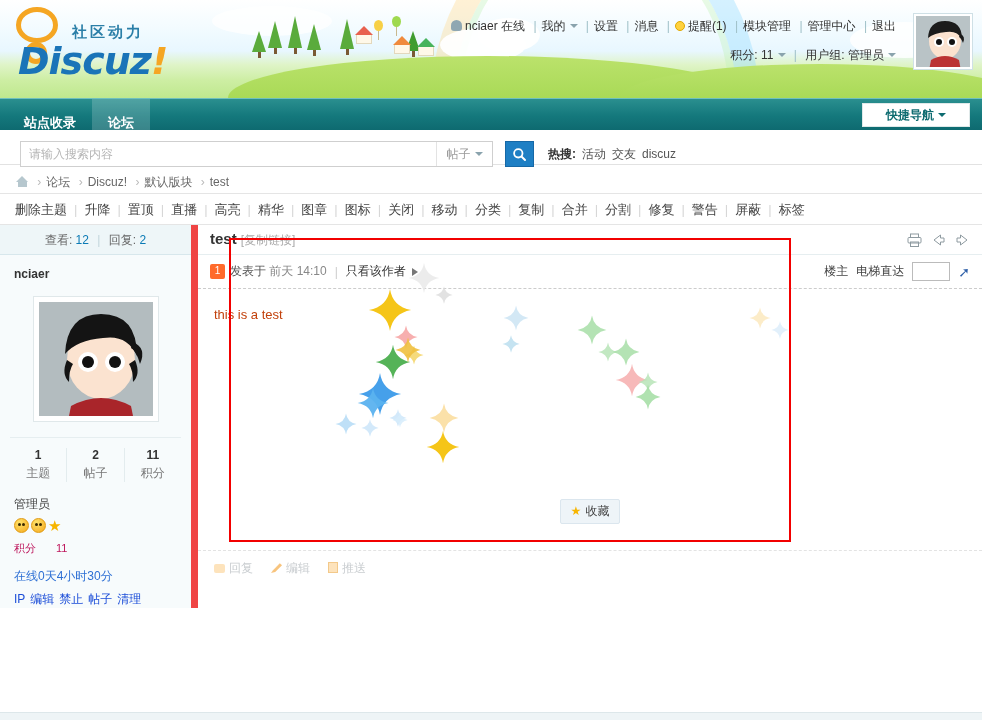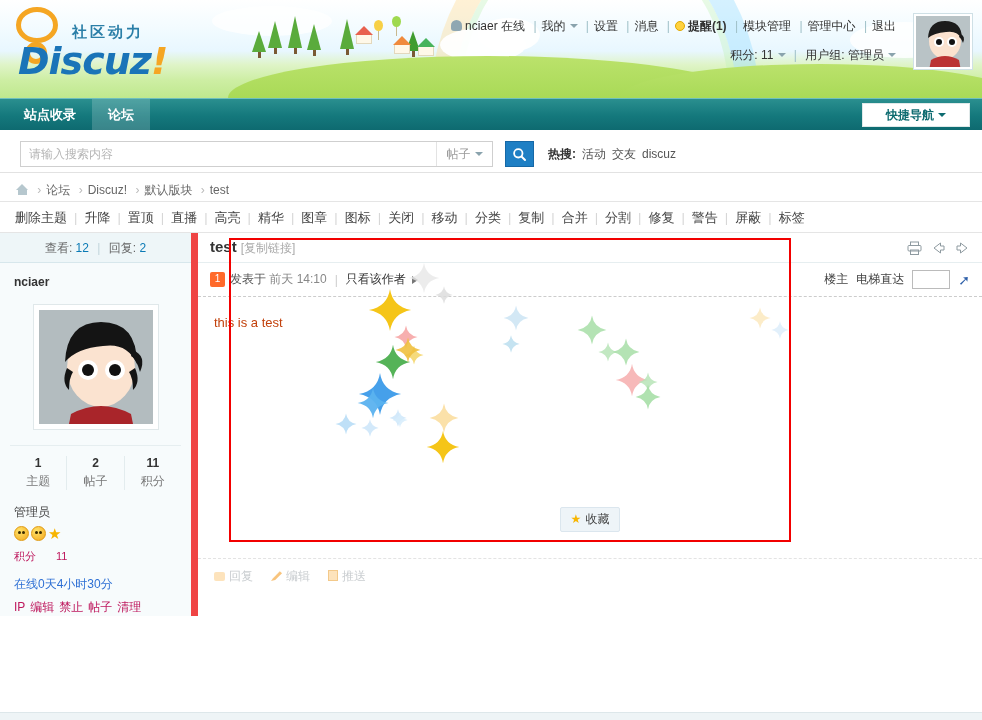--- a/index.html
+++ b/index.html
@@ -64,51 +64,51 @@
   .userbar { position:absolute; right:86px; top:18px; text-align:right; white-space:nowrap; }
   .userbar .row1 { font-size:12px; color:#333; }
   .userbar .row2 { font-size:12px; color:#333; margin-top:12px; }
   .userbar a { color:#333; text-decoration:none; }
   .userbar .sep { color:#9fc0c8; margin:0 5px; }
   .uicon {
     display:inline-block; width:11px;height:11px;vertical-align:-1px;margin-right:3px;
     background:#8fa7b2; border-radius:50% 50% 3px 3px;
   }
   .bulb { display:inline-block;width:10px;height:10px;border-radius:50%;background:#ffd23f;border:1px solid #e0a800;vertical-align:-1px;margin-right:3px;}
-  .remind { color:#0b7c7c; font-weight:bold; }
+  .remind { color:#0b7c7c; font-weight:normal; }
   .caret { display:inline-block; width:0;height:0;border-left:4px solid transparent;border-right:4px solid transparent;border-top:4px solid #8aa3ad; margin-left:4px; vertical-align:2px;}
 
   .avatar-top {
     position:absolute; right:10px; top:14px; width:58px; height:55px;
     border:2px solid #fff; box-shadow:0 0 0 1px #cfe0e6;
     background:#b9c3c6; overflow:hidden;
   }
 
   
   .nav {
     position:relative; height:32px; width:982px;
     background: linear-gradient(to bottom, #2a8f8f 0%, #14787c 55%, #0e6a70 100%);
     border-top:1px solid #6fc0be;
   }
   .nav ul { list-style:none; display:flex; height:32px; padding-left:8px; }
   .nav li {
-    padding:0 16px; line-height:32px; color:#fff; font-size:13px; font-weight:bold;
+    padding:8px 16px; line-height:32px; color:#fff; font-size:13px; font-weight:bold;
     cursor:pointer;
   }
   .nav li.active { background:rgba(255,255,255,.18); }
   .quicknav {
     position:absolute; right:12px; top:4px; width:108px; height:24px;
     background:#fff; border:1px solid #dfe9e9; color:#0d6b70; font-weight:bold;
     font-size:12px; line-height:23px; text-align:center; cursor:pointer;
   }
   .quicknav .caret { border-top-color:#0d6b70; }
 
   
   .searchbar {
-    position:relative; height:43px; width:982px; background:#fff;
+    position:relative; height:35px; width:982px; background:#fff;
     border-bottom:1px solid #e2e2e2; padding-top:7px;
   }
   .sbox {
     position:absolute; left:20px; top:11px; width:473px; height:26px;
     border:1px solid #cfcfcf; background:#fff; display:flex;
   }
   .sbox input {
     flex:1; border:none; outline:none; padding:0 8px; font-size:12px; color:#555;
     font-family:"Liberation Sans", sans-serif; background:transparent;
   }
@@ -194,21 +194,21 @@
   .grp { padding:14px 14px 0; font-size:12px; color:#444; }
   .medals { margin:5px 0 0; display:flex; gap:2px; align-items:center; }
   .medal { width:15px;height:15px;border-radius:50%;background:radial-gradient(circle at 35% 30%, #ffe36a, #f4a81e); border:1px solid #e09a10; position:relative;}
   .medal:before,.medal:after{content:"";position:absolute;top:4px;width:3px;height:3px;background:#3b2a00;border-radius:50%;}
   .medal:before{left:3px;} .medal:after{right:3px;}
   .starm { color:#f7b500; font-size:15px; line-height:15px; }
   .kv { margin-top:8px; font-size:11px; color:#be185d; }
   .kv .val { margin-left:20px; }
   .online { margin-top:12px; font-size:12px; color:#2d6fd4; }
   .modops { margin-top:6px; font-size:12px; color:#444; }
-  .modops a { color:#be185d; text-decoration:none; margin-right:5px; }
+  .modops a { color:#1d4ed8; text-decoration:none; margin-right:5px; }
 
   .posthead {
     height:34px; display:flex; align-items:center; padding:0 12px;
     border-bottom:1px dashed #ccc; font-size:12px; color:#555; justify-content:space-between;
   }
   .posthead .left { display:flex; align-items:center; gap:0; }
   .pnum {
     display:inline-block;width:15px;height:15px;background:#ff6a2b;color:#fff;
     text-align:center;line-height:14px;font-size:10px;margin-right:5px;border-radius:2px;
   }

